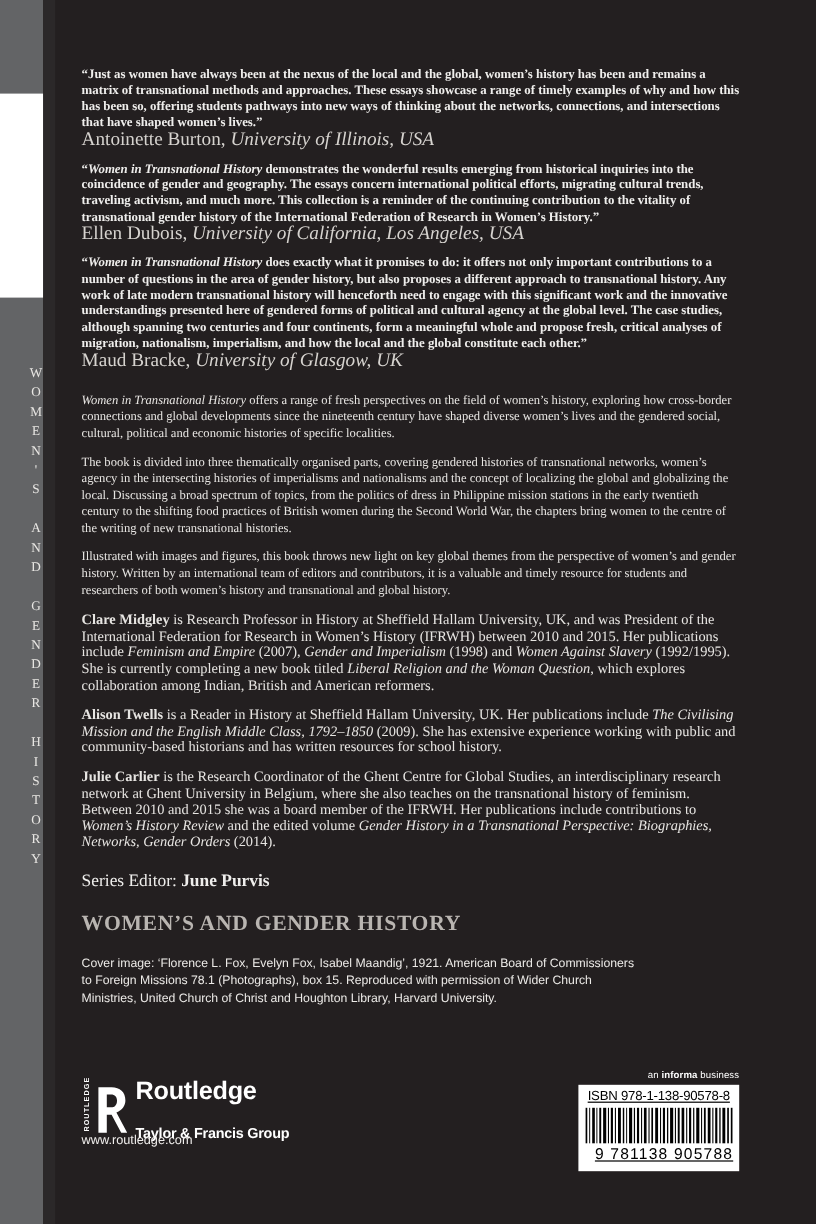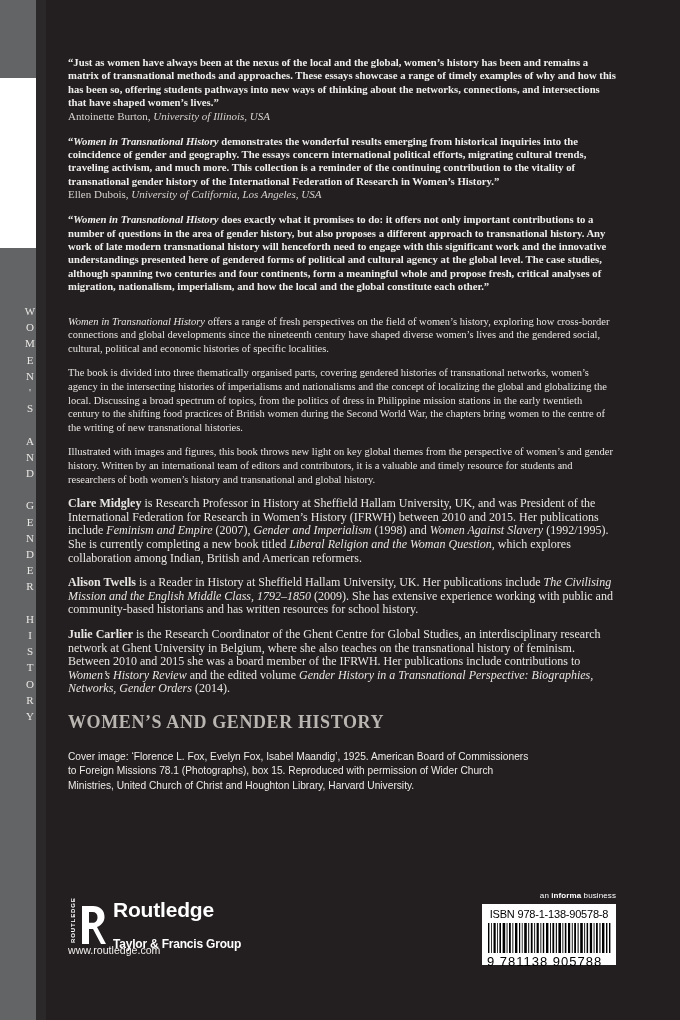--- a/index.html
+++ b/index.html
@@ -55,21 +55,21 @@
     line-height:13.4px;
     text-align:left;
     margin-bottom:12px;
     font-weight:bold;
   }
   .blurb em { font-style:italic; }
   .attrib {
     display:block;
     font-weight:normal;
     color:#d6d3cf;
-    font-size:11px;
+    font-size:16px;
     line-height:13px;
   }
   .attrib em { font-style:italic; }
   .desc {
     color:#e7e5e2;
     font-size:10.5px;
     line-height:13.6px;
     margin-bottom:11px;
     font-weight:normal;
   }
@@ -171,44 +171,45 @@
     position:absolute; right:0; top:-7px;
     color:#ffffff;
     font-family:"Liberation Sans", sans-serif;
     font-size:8px;
     letter-spacing:0.1px;
     padding-left:48px;
   }
   .informa b { font-weight:bold; }
   .isbn-box {
     position:absolute; right:0; top:6px;
-    width:134px; height:61px;
+    width:134px; height:72px;
     background:#ffffff;
     padding:4px 5px 3px 5px;
+    text-decoration:underline;
   }
   .isbn-text {
     color:#000000;
     font-family:"Liberation Sans", sans-serif;
     font-size:11px;
     letter-spacing:-0.2px;
     text-align:center;
     line-height:12px;
   }
   .barcode {
     margin-top:3px;
     height:30px;
     width:100%;
     display:block;
   }
   .barcode-digits {
     color:#000000;
     font-family:"Liberation Sans", sans-serif;
     font-size:13px;
     letter-spacing:1px;
-    text-align:left;
+    text-align:right;
     line-height:15px;
     margin-top:1px;
   }
 </style>
 </head>
 <body>
 
 <div class="cover">
 
   <div class="spine">
@@ -230,20 +231,24 @@
     <div class="blurb">
       <span>“</span><em>Women in Transnational History</em><span> demonstrates the wonderful results emerging from historical inquiries into the coincidence of gender and geography. The essays concern international political efforts, migrating cultural trends, traveling activism, and much more. This collection is a reminder of the continuing contribution to the vitality of transnational gender history of the International Federation of Research in Women’s History.”</span>
       <span class="attrib">
         <span>Ellen Dubois,</span>
         <em>University of California, Los Angeles, USA</em>
       </span>
     </div>
 
     <div class="blurb">
       <span>“</span><em>Women in Transnational History</em><span> does exactly what it promises to do: it offers not only important contributions to a number of questions in the area of gender history, but also proposes a different approach to transnational history. Any work of late modern transnational history will henceforth need to engage with this significant work and the innovative understandings presented here of gendered forms of political and cultural agency at the global level. The case studies, although spanning two centuries and four continents, form a meaningful whole and propose fresh, critical analyses of migration, nationalism, imperialism, and how the local and the global constitute each other.”</span>
+      <span class="attrib">
+        <span>Maud Bracke,</span>
+        <em>University of Glasgow, UK</em>
+      </span>
     </div>
 
     <div class="gap-lg"></div>
 
     <div class="desc">
       <em>Women in Transnational History</em><span> offers a range of fresh perspectives on the field of women’s history, exploring how cross-border connections and global developments since the nineteenth century have shaped diverse women’s lives and the gendered social, cultural, political and economic histories of specific localities.</span>
     </div>
     <div class="desc">The book is divided into three thematically organised parts, covering gendered histories of transnational networks, women’s agency in the intersecting histories of imperialisms and nationalisms and the concept of localizing the global and globalizing the local. Discussing a broad spectrum of topics, from the politics of dress in Philippine mission stations in the early twentieth century to the shifting food practices of British women during the Second World War, the chapters bring women to the centre of the writing of new transnational histories.</div>
     <div class="desc">Illustrated with images and figures, this book throws new light on key global themes from the perspective of women’s and gender history. Written by an international team of editors and contributors, it is a valuable and timely resource for students and researchers of both women’s history and transnational and global history.</div>
 
@@ -253,24 +258,27 @@
 
     <div class="bio">
       <b>Alison Twells</b><span> is a Reader in History at Sheffield Hallam University, UK. Her publications include </span><em>The Civilising Mission and the English Middle Class, 1792–1850</em><span> (2009). She has extensive experience working with public and community-based historians and has written resources for school history.</span>
     </div>
 
     <div class="bio">
       <b>Julie Carlier</b><span> is the Research Coordinator of the Ghent Centre for Global Studies, an interdisciplinary research network at Ghent University in Belgium, where she also teaches on the transnational history of feminism. Between 2010 and 2015 she was a board member of the IFRWH. Her publications include contributions to </span><em>Women’s History Review</em><span> and the edited volume </span><em>Gender History in a Transnational Perspective: Biographies, Networks, Gender Orders</em><span> (2014).</span>
     </div>
 
     <div class="series-wrap">
+      <div class="series-editor">
+        <span>Series Editor: </span><b>June Purvis</b>
+      </div>
       <div class="series-name">WOMEN’S AND GENDER HISTORY</div>
     </div>
 
-    <div class="credit">Cover image:  ‘Florence L. Fox, Evelyn Fox, Isabel Maandig’, 1925. American Board of Commissioners to Foreign Missions 78.1 (Photographs), box 15. Reproduced with permission of Wider Church Ministries, United Church of Christ and Houghton Library, Harvard University.</div>
+    <div class="credit">Cover image:  ‘Florence L. Fox, Evelyn Fox, Isabel Maandig’, 1921. American Board of Commissioners to Foreign Missions 78.1 (Photographs), box 15. Reproduced with permission of Wider Church Ministries, United Church of Christ and Houghton Library, Harvard University.</div>
 
   </div>
 
   <div class="footer">
 
     <div class="logo-row">
       <div class="logo-vert">ROUTLEDGE</div>
       <div class="logo-mark">
         <svg width="26" height="40" viewBox="0 0 26 40" xmlns="http://www.w3.org/2000/svg">
           <path d="M2 1 L2 39 L9 39 L9 24 L13 24 L21 39 L26 39 L17 22 C22 20 24.5 16 24.5 12 C24.5 5 20 1 13 1 Z M9 7 L12.5 7 C15.8 7 17.5 9 17.5 12.2 C17.5 15.5 15.8 17.8 12.5 17.8 L9 17.8 Z" fill="#ffffff"></path>

